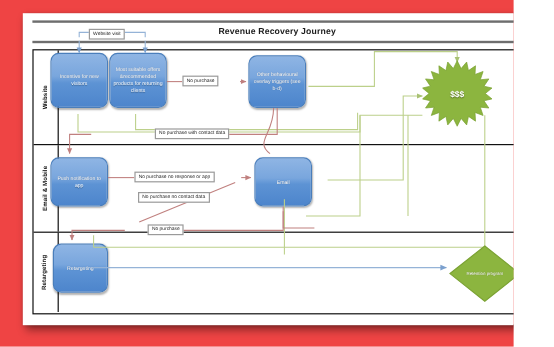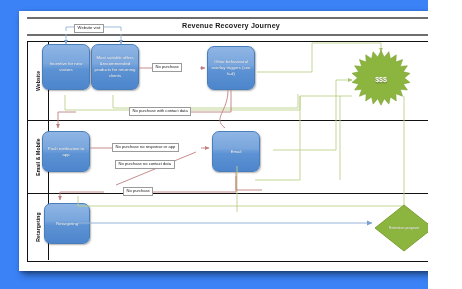--- a/index.html
+++ b/index.html
@@ -6,21 +6,21 @@
     margin: 0;
     padding: 0;
     background: #ffffff;
     font-family: "Liberation Sans", sans-serif;
   }
   #stage {
     position: relative;
     width: 428px;
     height: 289px;
     overflow: hidden;
-    background: #3b82f6;
+    background: #ef4444;
     text-decoration: underline;
   }
   
   #sheet {
     position: absolute;
     left: 19px;
     top: 11px;
     width: 424px;
     height: 260px;
     background: #ffffff;

